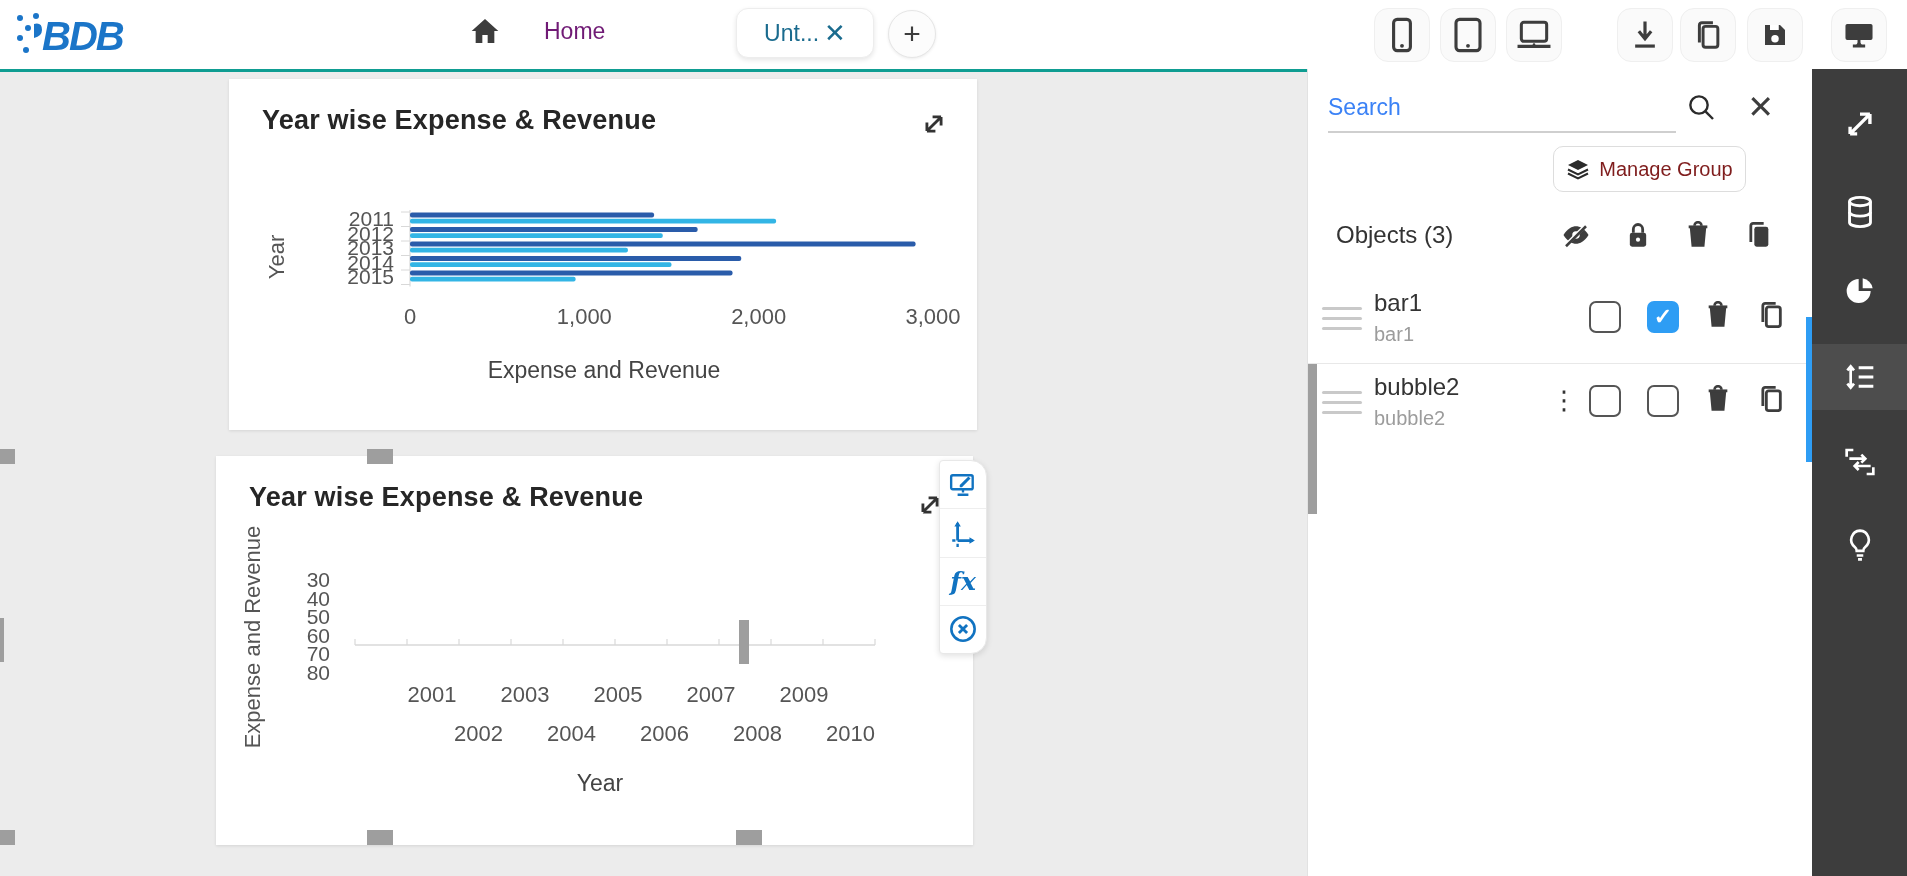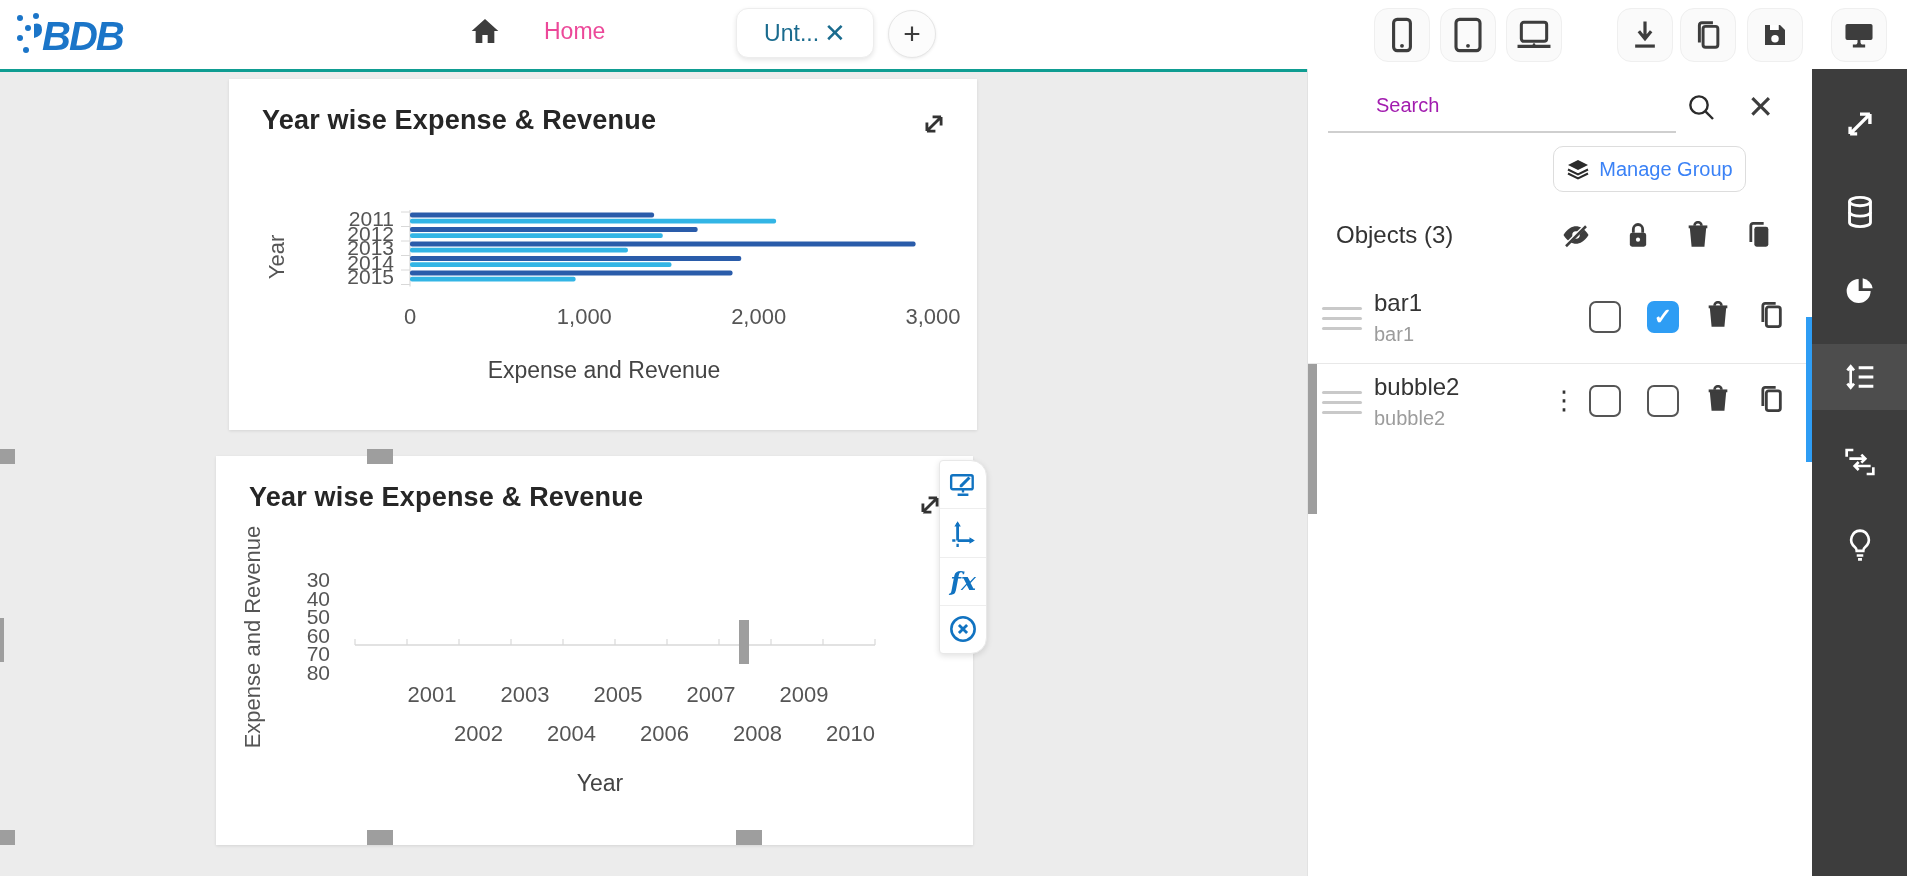--- a/index.html
+++ b/index.html
@@ -7,21 +7,21 @@
   body { font-family: "Liberation Sans", sans-serif; }
   .app { position:relative; width:1907px; height:876px; overflow:hidden; background:#ececec; }
   .abs { position:absolute; }
 
   
   .topbar { position:absolute; left:0; top:0; width:1907px; height:69px; background:#fff; z-index:30; }
   .accent-line { position:absolute; left:0; top:69px; width:1307px; height:3px; background:#0f9d92; z-index:31; }
   .logo { left:14px; top:6px; width:130px; height:56px; }
   .logo-txt { font-weight:bold; font-style:italic; font-size:40px; color:#1b75c8; letter-spacing:-2px; }
   .home-wrap { left:468px; top:15px; display:flex; align-items:center; gap:42px; }
-  .home-label { font-size:23px; color:#ec4899; }
+  .home-label { font-size:23px; color:#701a75; }
   .tab { left:736px; top:8px; width:138px; height:50px; background:#fff; border:1px solid #ededed;
          border-radius:12px; box-shadow:0 2px 5px rgba(0,0,0,.10); display:flex; align-items:center;
          justify-content:center; gap:5px; }
   .tab-label { font-size:23px; color:#1a6b8e; }
   .tab-x { font-size:26px; color:#1a6b8e; line-height:1; }
   .plus-btn { left:888px; top:10px; width:48px; height:48px; border:1px solid #e6e6e6; border-radius:50%;
               background:#fcfcfc; box-shadow:0 1px 3px rgba(0,0,0,.08); display:flex; align-items:center;
               justify-content:center; font-size:30px; color:#3d3d3d; }
   .hbtn { width:56px; height:54px; top:8px; border:1px solid #efefef; border-radius:14px; background:#fafafa;
           display:flex; align-items:center; justify-content:center; }
@@ -37,25 +37,25 @@
   
   .wtoolbar { position:absolute; left:939px; top:388px; width:48px; height:194px; background:#fff;
               border:1px solid #e8e8e8; border-radius:4px 16px 16px 4px; box-shadow:0 2px 6px rgba(0,0,0,.12);
               display:flex; flex-direction:column; z-index:10; }
   .wtool-item { flex:1; display:flex; align-items:center; justify-content:center; border-bottom:1px solid #eee; }
   .wtool-item:last-child { border-bottom:none; }
   .fx-label { font-family:"DejaVu Serif", serif; font-style:italic; font-weight:bold; font-size:25px; color:#1173c1; }
 
   
   .rpanel { position:absolute; left:1307px; top:69px; width:505px; height:807px; background:#fff; border-left:1px solid #e2e2e2; }
-  .search-ph { position:absolute; left:20px; top:25px; font-size:20px; color:#a21caf;margin-left:48px; }
+  .search-ph { position:absolute; left:20px; top:25px; font-size:23px; color:#3b82f6; }
   .search-line { position:absolute; left:20px; top:62px; width:348px; height:2px; background:#cfcfcf; }
   .mg-btn { position:absolute; left:245px; top:77px; width:193px; height:46px; border:1px solid #ddd; border-radius:10px;
             background:#fff; display:flex; align-items:center; justify-content:center; gap:9px; }
-  .mg-label { font-size:20px; color:#3b82f6; }
+  .mg-label { font-size:20px; color:#7f1d1d; }
   .obj-header { position:absolute; left:0; top:140px; width:505px; height:56px; }
   .obj-title { position:absolute; left:28px; top:12px; font-size:24px; color:#333; }
   .hdr-icons { position:absolute; right:40px; top:12px; display:flex; gap:34px; }
   .obj-row { position:absolute; left:0; width:505px; height:82px; }
   .row-div { position:absolute; left:0; top:294px; width:505px; height:1px; background:#e8e8e8; }
   .drag { position:absolute; left:14px; top:26px; width:40px; display:flex; flex-direction:column; gap:7px; }
   .drag span { height:3px; background:#c9c9c9; border-radius:2px; }
   .obj-name { position:absolute; left:66px; top:8px; font-size:24px; color:#333; }
   .obj-sub  { position:absolute; left:66px; top:42px; font-size:20px; color:#9c9c9c; }
   .row-ctrl { position:absolute; right:28px; top:20px; display:flex; align-items:center; gap:26px; }

